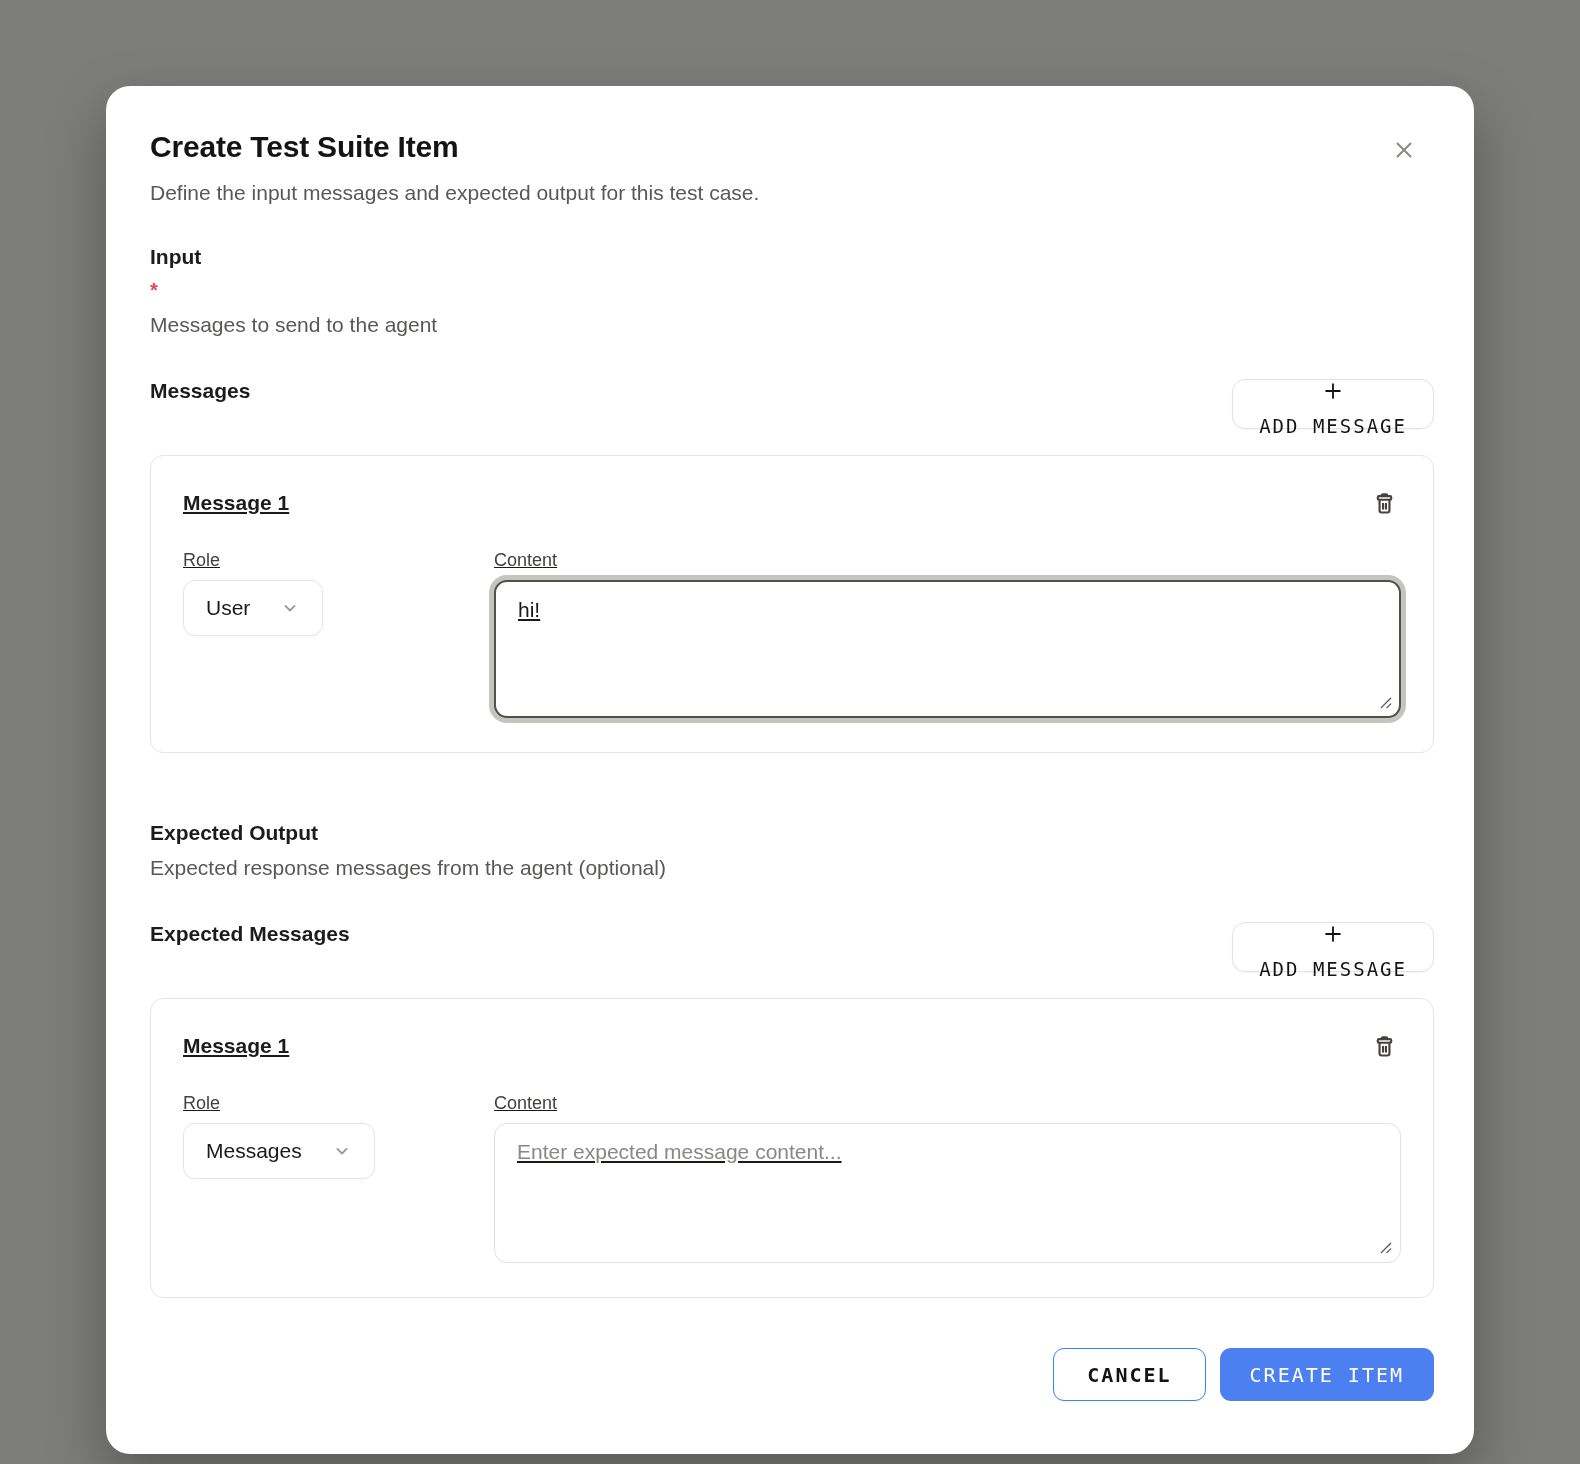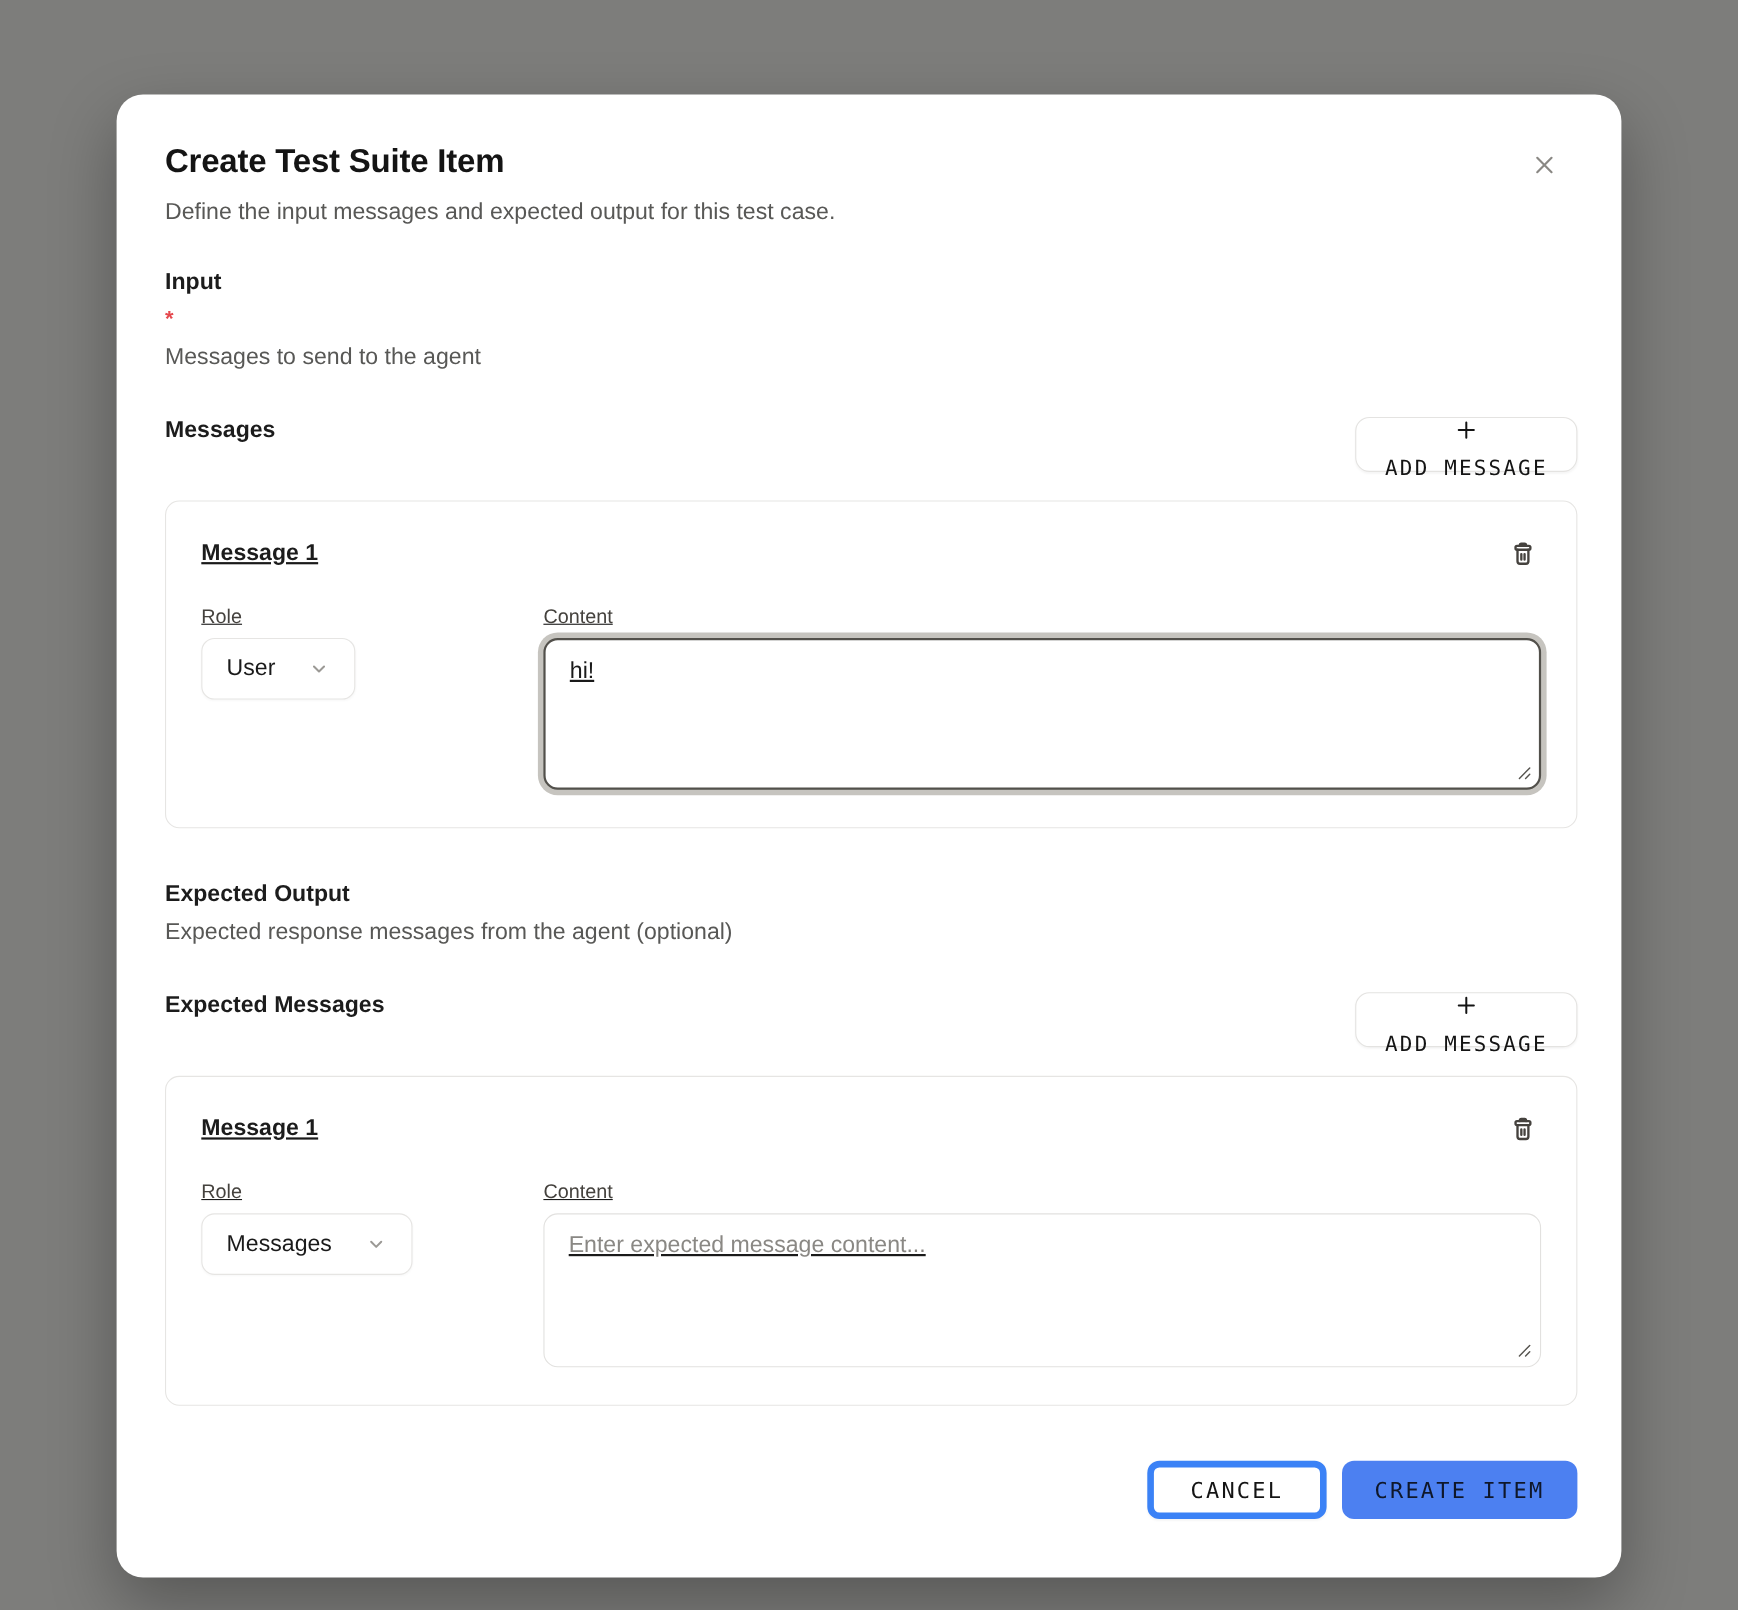--- a/index.html
+++ b/index.html
@@ -146,33 +146,33 @@
   .dialog-footer {
     margin-top: 50px;
     display: flex;
     justify-content: flex-end;
     gap: 14px;
   }
   .cancel-btn {
     height: 53px;
     padding: 0 33px;
     font-size: 20px;
-    font-weight: 400;
+    font-weight: 700;
     color: #141414;
     background: #ffffff;
-    border: 6px solid #3b82f6;
+    border: 1px solid #3b82f6;
     border-radius: 11px;
     box-shadow: 0 1px 2px rgba(0,0,0,0.04);
   }
   .create-btn {
     height: 53px;
     padding: 0 30px;
     font-size: 20px;
     font-weight: 500;
-    color: #0f172a;
+    color: #ffffff;
     background: #4c80f1;
     border: none;
     border-radius: 11px;
   }
   svg { display: block; }
 </style>
 </head>
 <body>
 
 <div class="dialog">
@@ -240,21 +240,21 @@
           <span class="resize-handle">
             <svg width="15" height="15" viewBox="0 0 16 16" fill="none" stroke="#56544f" stroke-width="1.4" stroke-linecap="round">
               <path d="M13.5 3.5l-10 10M13.5 9.5l-4 4"></path>
             </svg>
           </span>
         </div>
       </div>
     </div>
   </div>
 
-  <div class="field-label-row" style="margin-top:48px">
+  <div class="field-label-row" style="margin-top:68px">
     <span class="field-label">Expected Output</span>
   </div>
   <div class="field-desc">Expected response messages from the agent (optional)</div>
 
   <div class="messages-row">
     <span class="messages-label">Expected Messages</span>
     <button class="add-message-btn mono-btn">
       <span>
         <svg width="22" height="22" viewBox="0 0 24 24" fill="none" stroke="#141414" stroke-width="2" stroke-linecap="round">
           <path d="M12 4.5v15M4.5 12h15"></path>

